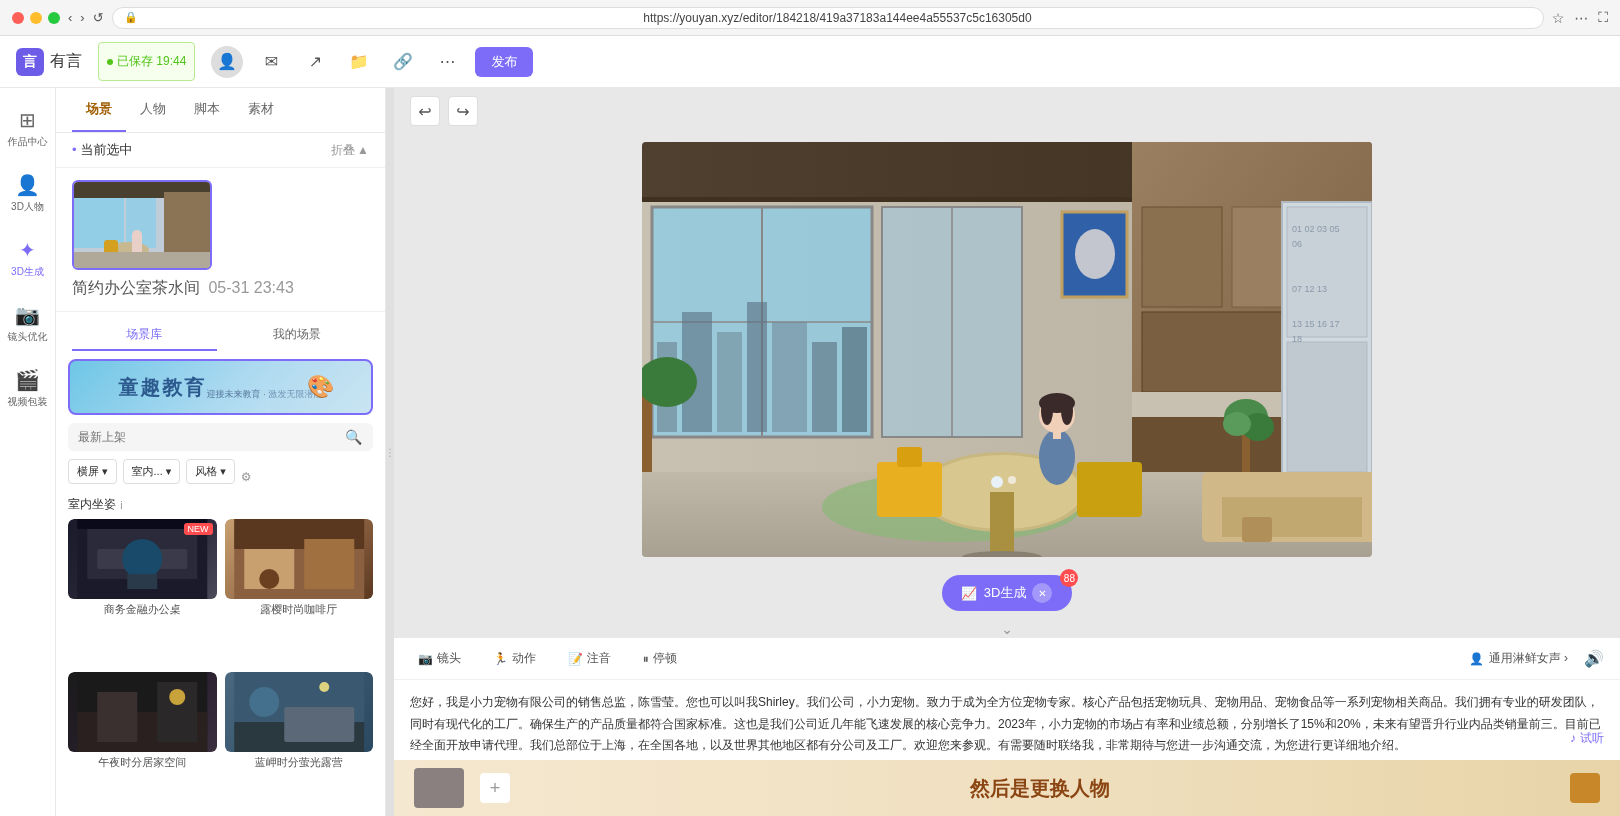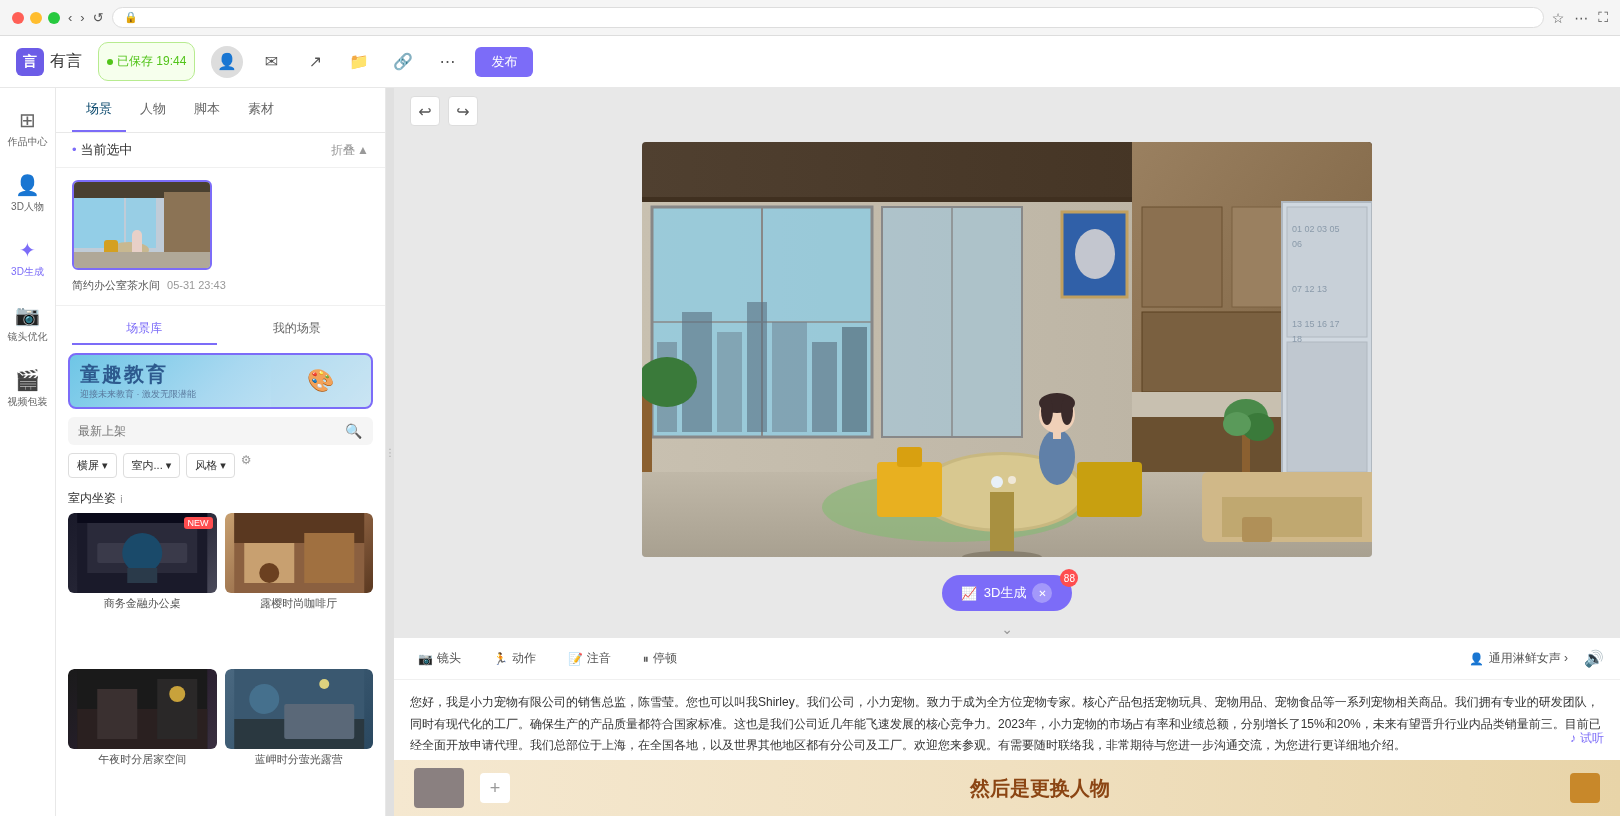--- a/index.html
+++ b/index.html
@@ -45,21 +45,21 @@
       display: flex;
       align-items: center;
       padding: 0 16px;
       border-bottom: 1px solid #e8e8e8;
       gap: 16px;
       flex-shrink: 0;
     }
     .logo { display: flex; align-items: center; gap: 6px; }
     .logo-icon { width: 28px; height: 28px; background: #6c5ce7; border-radius: 6px; display: flex; align-items: center; justify-content: center; color: white; font-size: 14px; font-weight: bold; }
     .logo-text { font-size: 16px; font-weight: normal; color: #333; }
-    .save-status { display: flex; align-items: center; gap: 4px; color: #52c41a; font-size: 12px; background: #f6ffed; border: 1px solid #b7eb8f; border-radius: 10px; padding: 10px 8px; }
+    .save-status { display: flex; align-items: center; gap: 4px; color: #52c41a; font-size: 12px; background: #f6ffed; border: 1px solid #b7eb8f; border-radius: 4px; padding: 10px 8px; }
     .save-dot { width: 6px; height: 6px; background: #52c41a; border-radius: 50%; }
     .title-center { flex: 1; display: flex; justify-content: center; align-items: center; gap: 6px; }
     .project-title { font-size: 14px; color: #333; }
     .edit-icon { color: #999; font-size: 12px; cursor: pointer; }
     .nav-actions { display: flex; gap: 12px; align-items: center; }
     .nav-btn { width: 32px; height: 32px; display: flex; align-items: center; justify-content: center; border-radius: 6px; cursor: pointer; color: #555; font-size: 16px; }
     .publish-btn { background: #7c6cf8; color: white; border: none; border-radius: 6px; padding: 6px 16px; font-size: 13px; cursor: pointer; }
     .avatar { width: 32px; height: 32px; border-radius: 50%; background: #ddd; overflow: hidden; display: flex; align-items: center; justify-content: center; color: #999; font-size: 16px; }
 
     
@@ -109,21 +109,21 @@
       gap: 0;
     }
     .panel-tab {
       padding: 12px 14px;
       font-size: 13px;
       cursor: pointer;
       color: #666;
       border-bottom: 2px solid transparent;
       position: relative;
     }
-    .panel-tab.active { color: #0c4a6e; border-bottom-color: #7c6cf8; font-weight: 400; }
+    .panel-tab.active { color: #a16207; border-bottom-color: #7c6cf8; font-weight: 700; }
 
     
     .current-section {
       display: flex;
       justify-content: space-between;
       align-items: center;
       padding: 8px 16px;
       border-bottom: 1px solid #f0f0f0;
     }
     .current-label { font-size: 13px; color: #333; }
@@ -179,21 +179,21 @@
       gap: 6px;
     }
     .search-input { flex: 1; border: none; background: transparent; font-size: 12px; outline: none; color: #333; }
     .search-icon { color: #999; font-size: 14px; }
 
     
     .filter-bar {
       display: flex;
       padding: 0 12px 8px;
       gap: 6px;
-      align-items: flex-start;
+      align-items: flex-end;
     }
     .filter-select {
       display: flex;
       align-items: center;
       gap: 3px;
       background: white;
       border: 1px solid #ddd;
       border-radius: 4px;
       padding: 4px 8px;
       font-size: 11px;
@@ -383,20 +383,21 @@
     <button class="browser-btn btn-min"></button>
     <button class="browser-btn btn-max"></button>
   </div>
   <div style="display:flex;gap:8px;align-items:center;font-size:13px;color:#555;">
     <span style="cursor:pointer;">‹</span>
     <span style="cursor:pointer;">›</span>
     <span style="cursor:pointer;">↺</span>
   </div>
   <div class="browser-url">
     <span style="color:#999;font-size:11px;">🔒</span>
+    <span class="browser-url-text">https://youyan.xyz/editor/184218/419a37183a144ee4a55537c5c16305d0</span>
   </div>
   <div class="browser-actions">
     <span style="cursor:pointer;">☆</span>
     <span style="cursor:pointer;">⋯</span>
     <span style="cursor:pointer;">⛶</span>
   </div>
 </div>
 
 <div class="app-wrapper">
 
@@ -475,34 +476,34 @@
                 <rect x="90" y="10" width="50" height="60" fill="#8b7355"></rect>
                 <ellipse cx="55" cy="68" rx="20" ry="8" fill="#c8b890"></ellipse>
                 <rect x="30" y="58" rx="3" ry="3" width="14" height="20" fill="#d4a020"></rect>
                 <rect x="58" y="48" rx="5" ry="5" width="10" height="28" fill="#e8d0c8"></rect>
                 <rect x="0" y="70" width="140" height="20" fill="#b0a898"></rect>
               </svg>
             </div>
           </div>
         </div>
         <div style="display:flex;align-items:center;gap:6px;margin-top:4px;">
-          <span class="scene-name" style="font-size:11px;color:#555;">
+          <span class="scene-name" style="font-size:16px;color:#555;">
             <span>简约办公室茶水间</span>
             <span style="color:#999;margin-left:4px;">05-31 23:43</span>
           </span>
         </div>
       </div>
 
       <div class="library-tabs">
         <div class="lib-tab active">场景库</div>
         <div class="lib-tab">我的场景</div>
       </div>
 
       <div class="banner">
-        <div style="display:flex;flex-direction:column;align-items:flex-start;justify-content:center;width:100%;padding:4px 10px;">
+        <div style="display:flex;align-items:flex-end;justify-content:center;width:100%;padding:4px 10px;">
           <span style="font-size:20px;font-weight:900;color:#2d5a8e;letter-spacing:2px;">童趣教育</span>
           <span style="font-size:9px;color:#5a7a9e;">迎接未来教育 · 激发无限潜能</span>
         </div>
         <div style="position:absolute;right:0;top:0;width:100px;height:100%;background:rgba(180,220,240,0.3);display:flex;align-items:center;justify-content:center;border-radius:0 8px 8px 0;">
           <span style="font-size:22px;">🎨</span>
         </div>
       </div>
 
       <div class="search-bar">
         <input class="search-input" type="text" placeholder="最新上架" style="">

